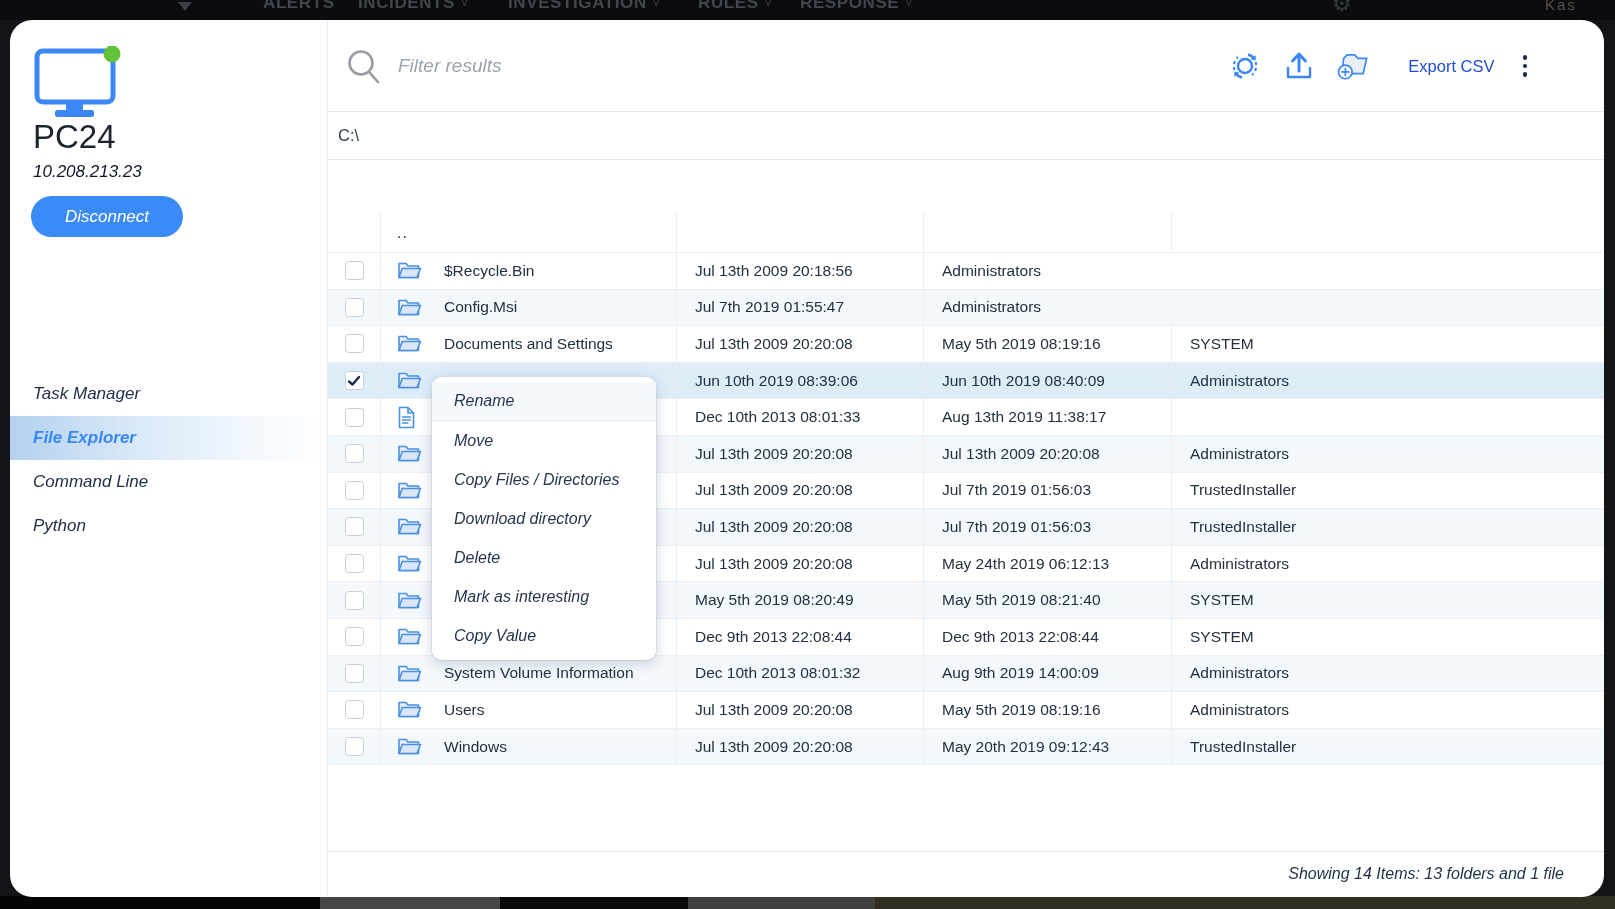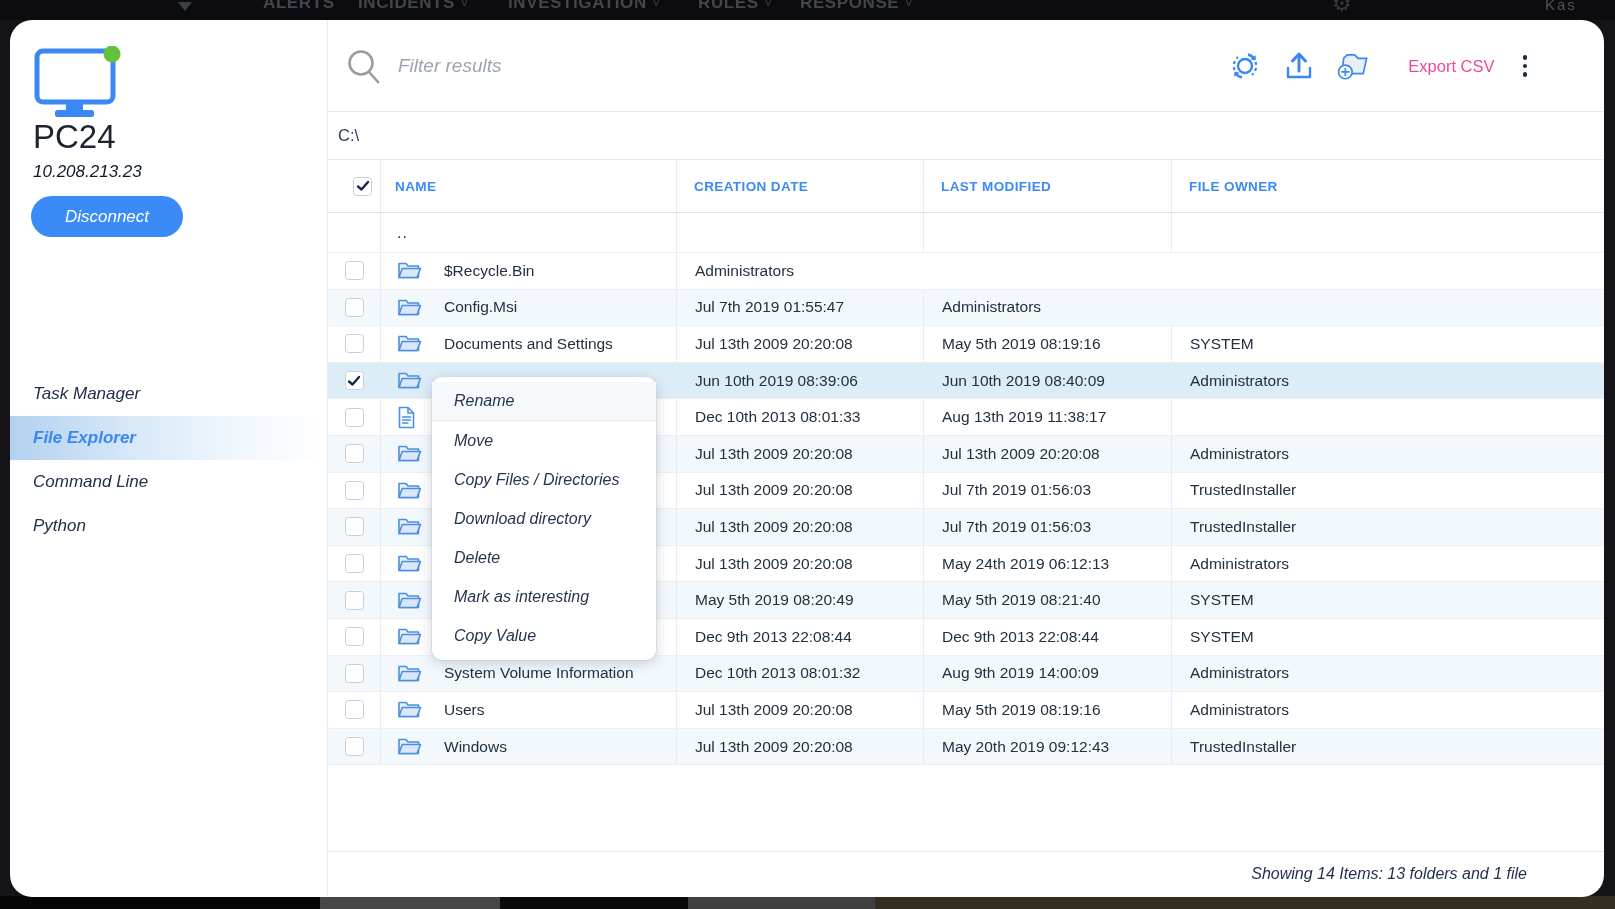--- a/index.html
+++ b/index.html
@@ -64,21 +64,21 @@
 
   .toolbar { position:absolute; left:0; top:0; width:100%; height:92px; border-bottom:1px solid #e5e8ec; }
   .search-icon { position:absolute; left:17px; top:27px; }
   .filter-input {
     position:absolute; left:70px; top:24px; width:500px; height:44px;
     border:none; outline:none; font-family:inherit; font-size:19px; font-style:italic; color:#333;
   }
   .filter-input::placeholder { color:#9ba4ae; opacity:1; }
   .toolbar-right { position:absolute; right:0; top:0; height:92px; display:flex; align-items:center; gap:20px; padding-right:69px; }
   .tool-icon { width:34px; height:34px; display:flex; align-items:center; justify-content:center; cursor:pointer; }
-  .export-csv { color:#ec4899; font-size:16.5px; cursor:pointer; white-space:nowrap; margin-left:18px; }
+  .export-csv { color:#1d4ed8; font-size:16.5px; cursor:pointer; white-space:nowrap; margin-left:18px; }
   .kebab { display:flex; flex-direction:column; gap:4px; padding:4px 8px; cursor:pointer; }
   .kebab i { width:4.5px; height:4.5px; border-radius:50%; background:#16294b; }
 
   .path-row { position:absolute; left:0; top:92px; width:100%; height:48px;
     border-bottom:1px solid #e5e8ec; display:flex; align-items:center; padding-left:10px;
     font-size:16.5px; color:#2e3c55; }
 
   
   .grid-row { display:grid; grid-template-columns:52px 296px 247px 248px 1fr; }
   .thead { position:absolute; left:0; top:140px; width:100%; height:53px; border-bottom:1px solid #dfe4ea; }
@@ -113,21 +113,21 @@
   }
   .menu-item {
     height:39px; display:flex; align-items:center; padding-left:22px;
     font-size:16px; font-style:italic; color:#27364f; cursor:pointer; white-space:nowrap;
   }
   .menu-item.active { background:#f5f9fc; border-bottom:1px solid #e0ebf2; }
 
   
   .status-divider { position:absolute; left:0; top:831px; width:100%; height:1px; background:#e5e8ec; }
   .status-row { position:absolute; left:0; top:832px; width:100%; height:44px;
-    display:flex; align-items:center; justify-content:flex-end; padding-right:77px; }
+    display:flex; align-items:center; justify-content:flex-end; padding-right:40px; }
   .status-text { font-size:16px; font-style:italic; color:#1d3049; }
 </style>
 </head>
 <body>
 
 <div class="stage">
 
   <div class="navbar">
     <span class="nav-tri"></span>
     <span class="nav-gear">⚙</span>
@@ -209,33 +209,20 @@
           <span class="kebab">
               <i></i>
               <i></i>
               <i></i>
             </span>
         </div>
       </div>
 
       <div class="path-row">C:\</div>
 
-      <div class="thead grid-row">
-        <div class="th cell-check">
-          <span class="checkbox">
-            <svg width="14" height="12" viewBox="0 0 14 12">
-                <path d="M2 6.5 L5.5 9.5 L12 2" stroke="#172b4d" stroke-width="2.4" fill="none" stroke-linecap="round" stroke-linejoin="round"></path>
-              </svg>
-          </span>
-        </div>
-        <div class="th name-col">NAME</div>
-        <div class="th">CREATION DATE</div>
-        <div class="th">LAST MODIFIED</div>
-        <div class="th">FILE OWNER</div>
-      </div>
 
       <div class="tbody">
           <div class="trow parent grid-row">
             <div class="td cell-check"></div>
   <div class="td name-cell">
               <span class="parent-label">..</span>
             </div>
   <div class="td date-cell"></div>
   <div class="td date-cell"></div>
   <div class="td owner-cell"></div>
@@ -244,20 +231,21 @@
     <div class="td cell-check">
               <span class="checkbox"></span>
             </div>
     <div class="td name-cell">
               <svg width="25" height="21" viewBox="0 0 25 21">
   <path d="M2 3.5 H9 L11 6 H21.5 V17.5 H2 Z" fill="#e9eefb" stroke="#4a90e2" stroke-width="1.6" stroke-linejoin="round"></path>
   <path d="M5.2 8.5 H23.5 L20 17.5 H2 Z" fill="#dbe6f8" stroke="#4a90e2" stroke-width="1.6" stroke-linejoin="round"></path>
               </svg>
               <span class="fname">$Recycle.Bin</span>
             </div>
+    <div class="td date-cell">Jul 13th 2009 20:18:56</div>
     <div class="td owner-cell">Administrators</div>
           </div>
           <div class="trow grid-row stripe">
     <div class="td cell-check">
               <span class="checkbox"></span>
             </div>
     <div class="td name-cell">
               <svg width="25" height="21" viewBox="0 0 25 21">
   <path d="M2 3.5 H9 L11 6 H21.5 V17.5 H2 Z" fill="#e9eefb" stroke="#4a90e2" stroke-width="1.6" stroke-linejoin="round"></path>
   <path d="M5.2 8.5 H23.5 L20 17.5 H2 Z" fill="#dbe6f8" stroke="#4a90e2" stroke-width="1.6" stroke-linejoin="round"></path>

